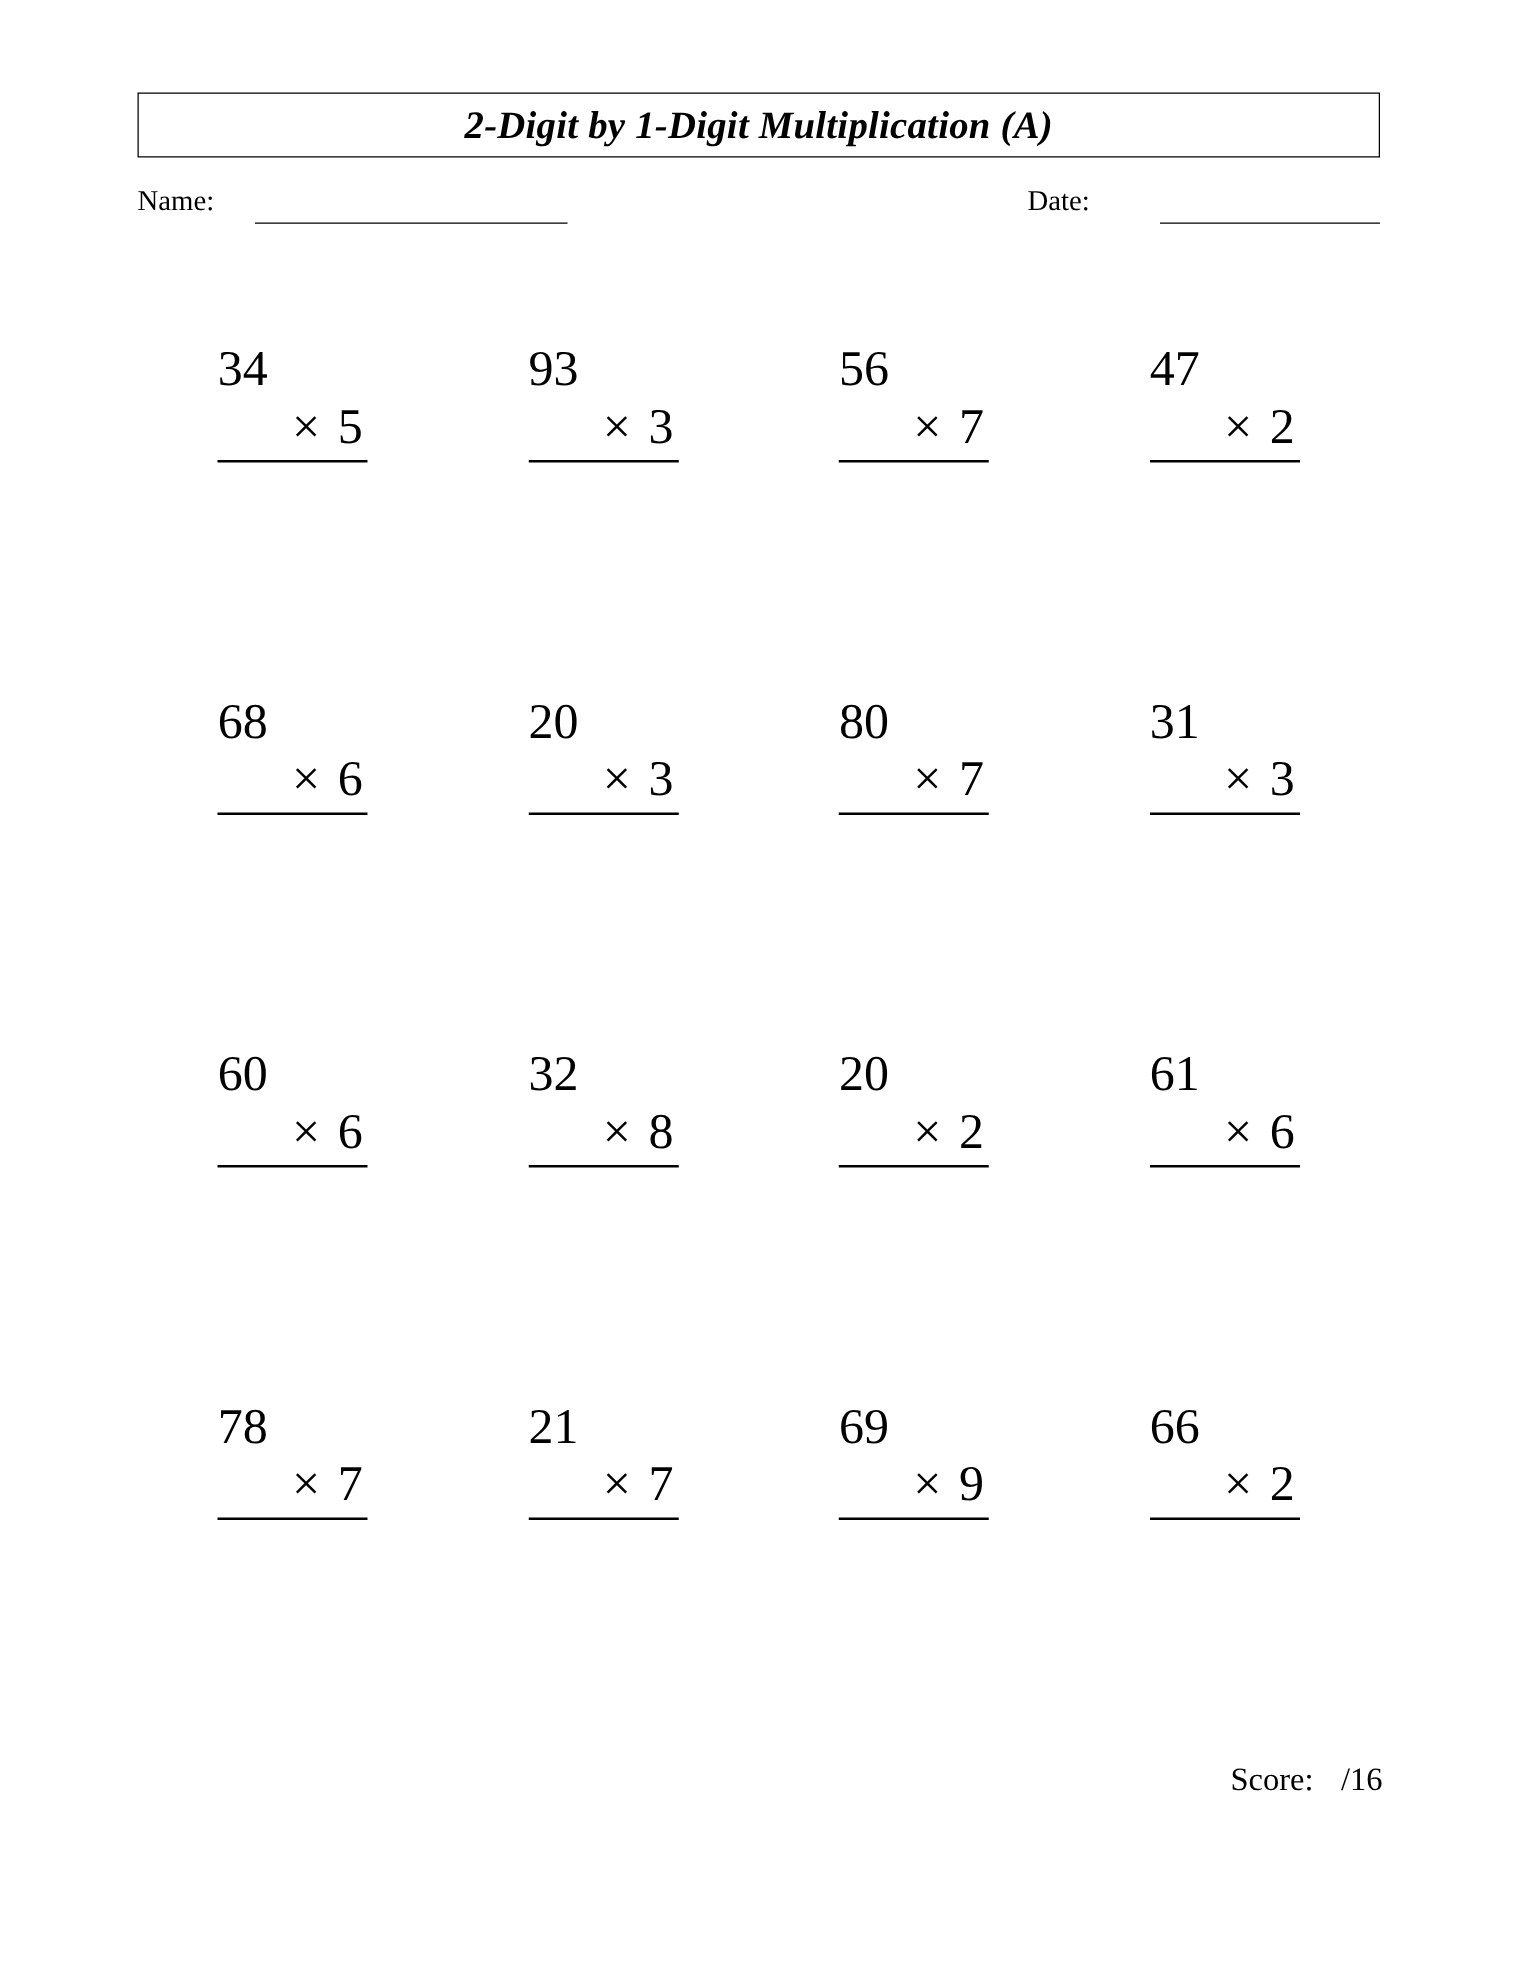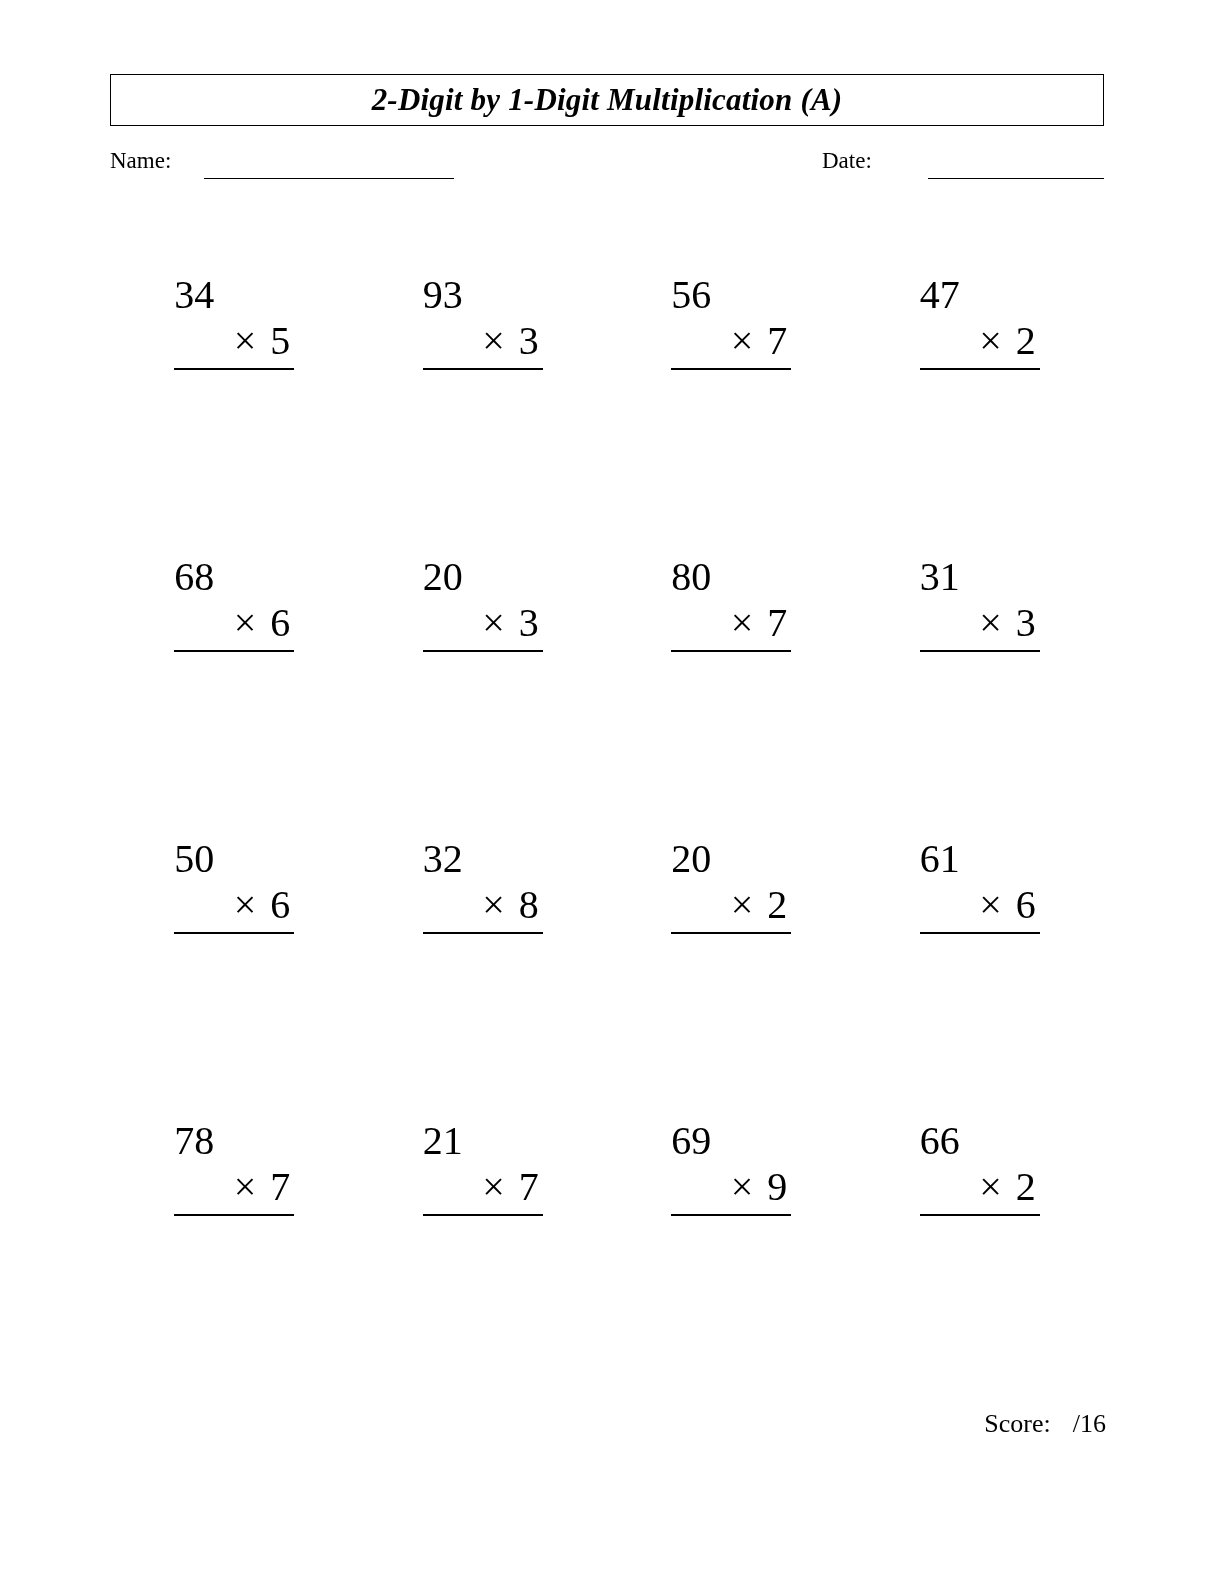--- a/index.html
+++ b/index.html
@@ -244,21 +244,21 @@
         <div class="bot-row">
           <span class="op">×</span>
           <span>3</span>
         </div>
         <div class="rule"></div>
       </div>
     </div>
 
     <div class="problem">
       <div class="prob-inner">
-        <div class="top-num">50</div>
+        <div class="top-num">60</div>
         <div class="bot-row">
           <span class="op">×</span>
           <span>6</span>
         </div>
         <div class="rule"></div>
       </div>
     </div>
 
     <div class="problem">
       <div class="prob-inner">

